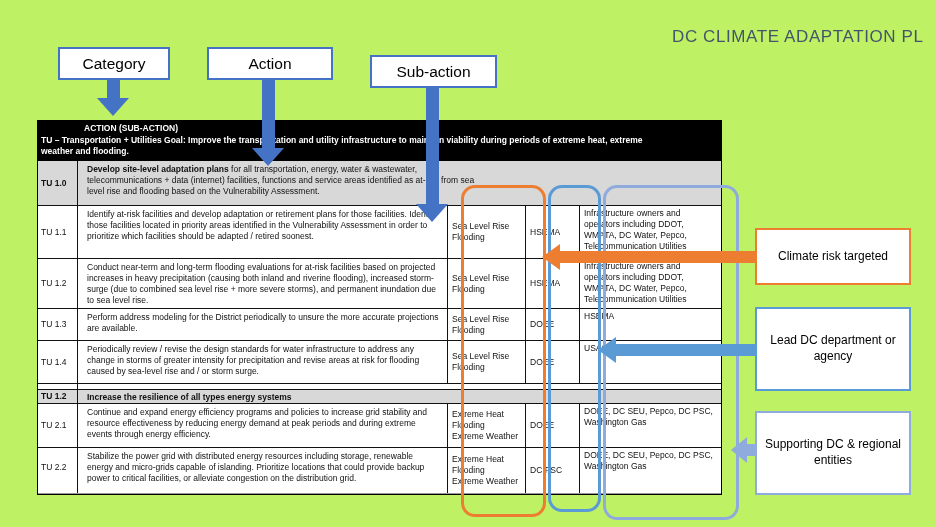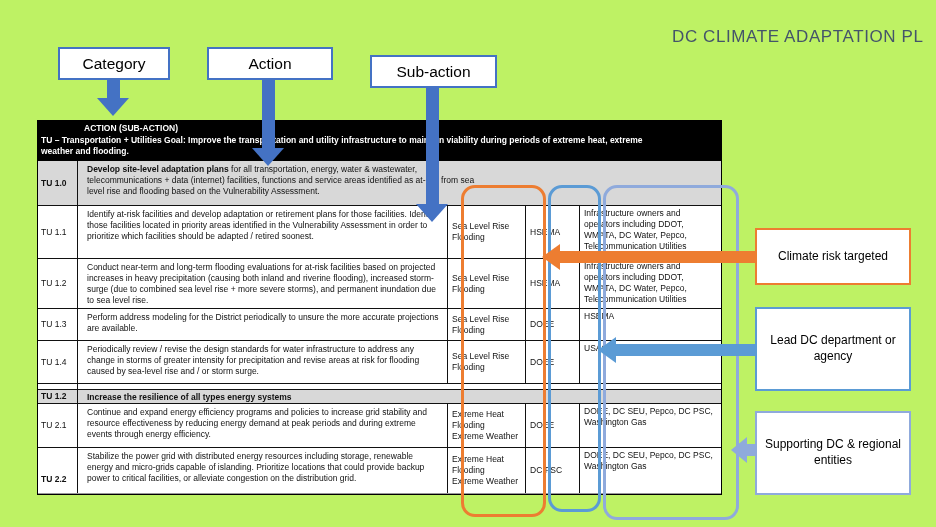--- a/index.html
+++ b/index.html
@@ -33,21 +33,21 @@
   .thead{background:#000;color:#fff;font-weight:bold;box-sizing:border-box;height:40px;
          padding:2px 0 0 3px;}
   .thead-l1{padding-left:43px;margin-bottom:1px;}
   .thead-l2{max-width:632px;}
   .trow{display:flex;box-sizing:border-box;border-bottom:1px solid #111;background:#fff;}
   .trow.gray{background:#D8D8D8;}
   .trow:last-child{border-bottom:1px solid #999;}
   .c{box-sizing:border-box;border-right:1px solid #111;display:flex;}
   .c:last-child{border-right:none;}
   .c1{width:40px;align-items:center;justify-content:flex-start;padding-left:3px;}
-  .c1.bottom{align-items:flex-end;padding-bottom:8px;font-weight:bold;}
+  .c1.bottom{align-items:flex-end;padding-bottom:20px;}
   .c2{width:370px;padding:3px 6px 2px 9px;display:block;}
   .c3{width:78px;align-items:center;padding-left:4px;white-space:pre-line;}
   .c4{width:54px;align-items:center;padding-left:4px;}
   .c5{width:140px;padding:2px 3px 2px 4px;display:block;}
   .cmerge{width:642px;padding:3px 240px 2px 9px;display:block;}
   .cmerge-flat{width:642px;padding:1px 6px 0 9px;display:flex;align-items:center;font-weight:bold;}
   .bold{font-weight:bold;}
   .gaprow{height:6px;}
 
   

